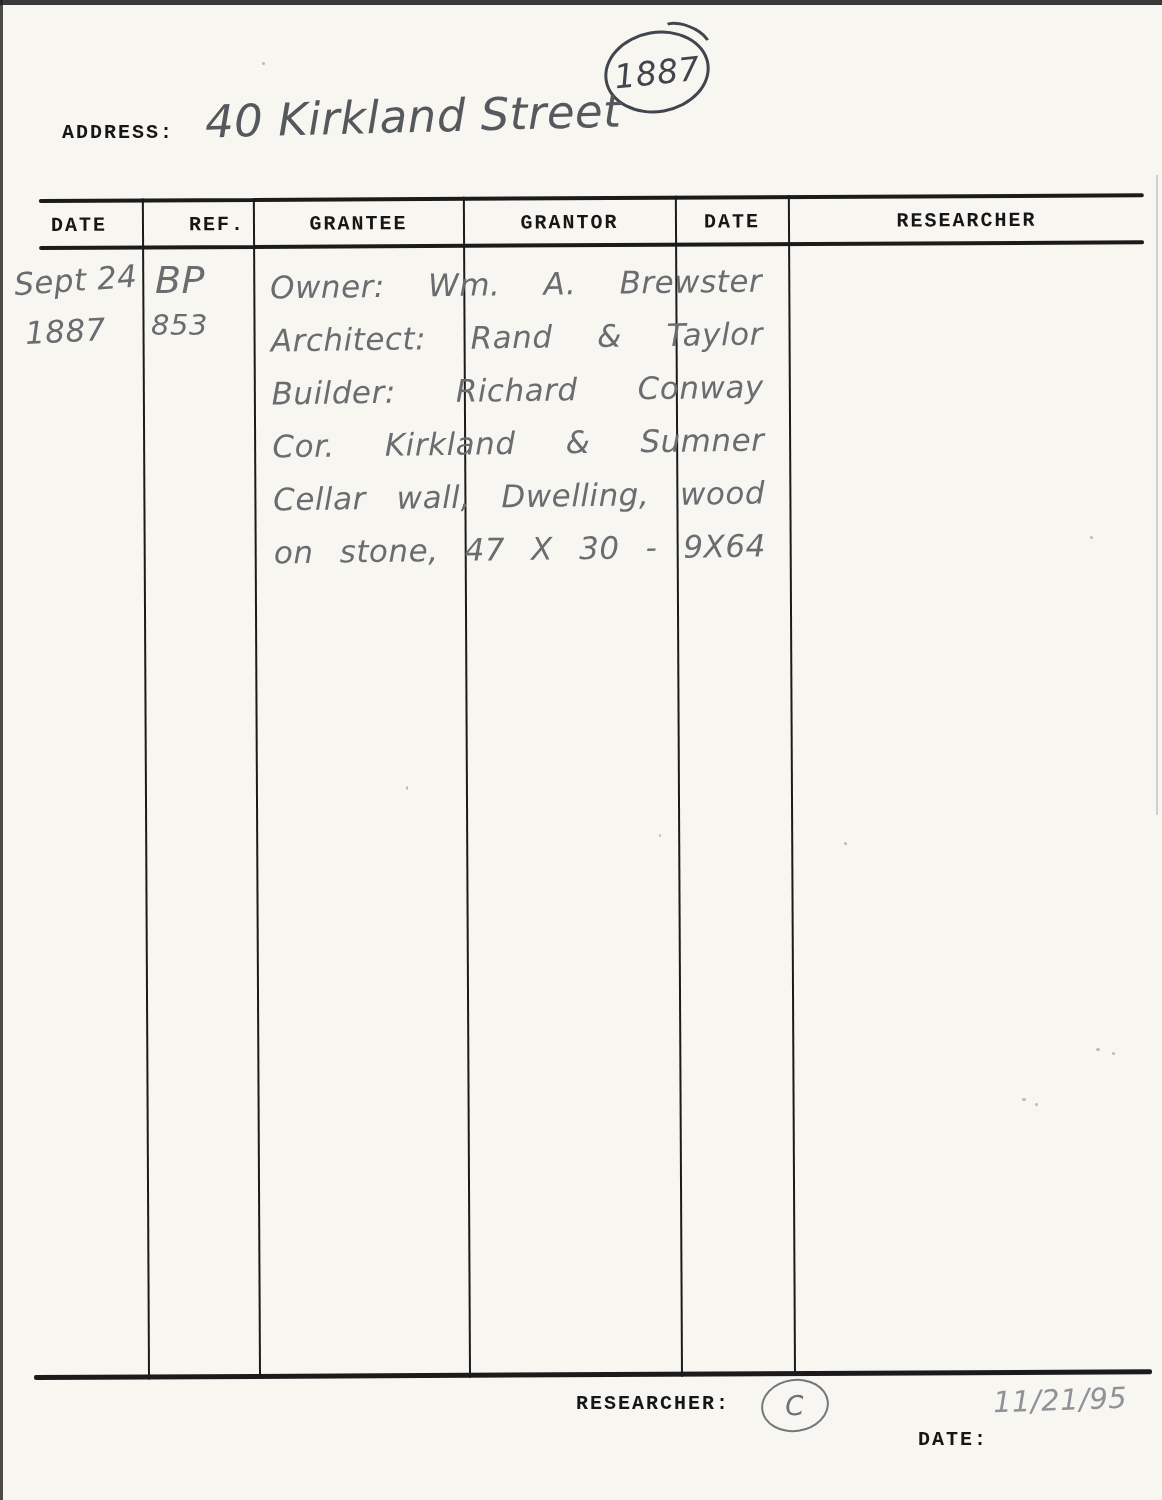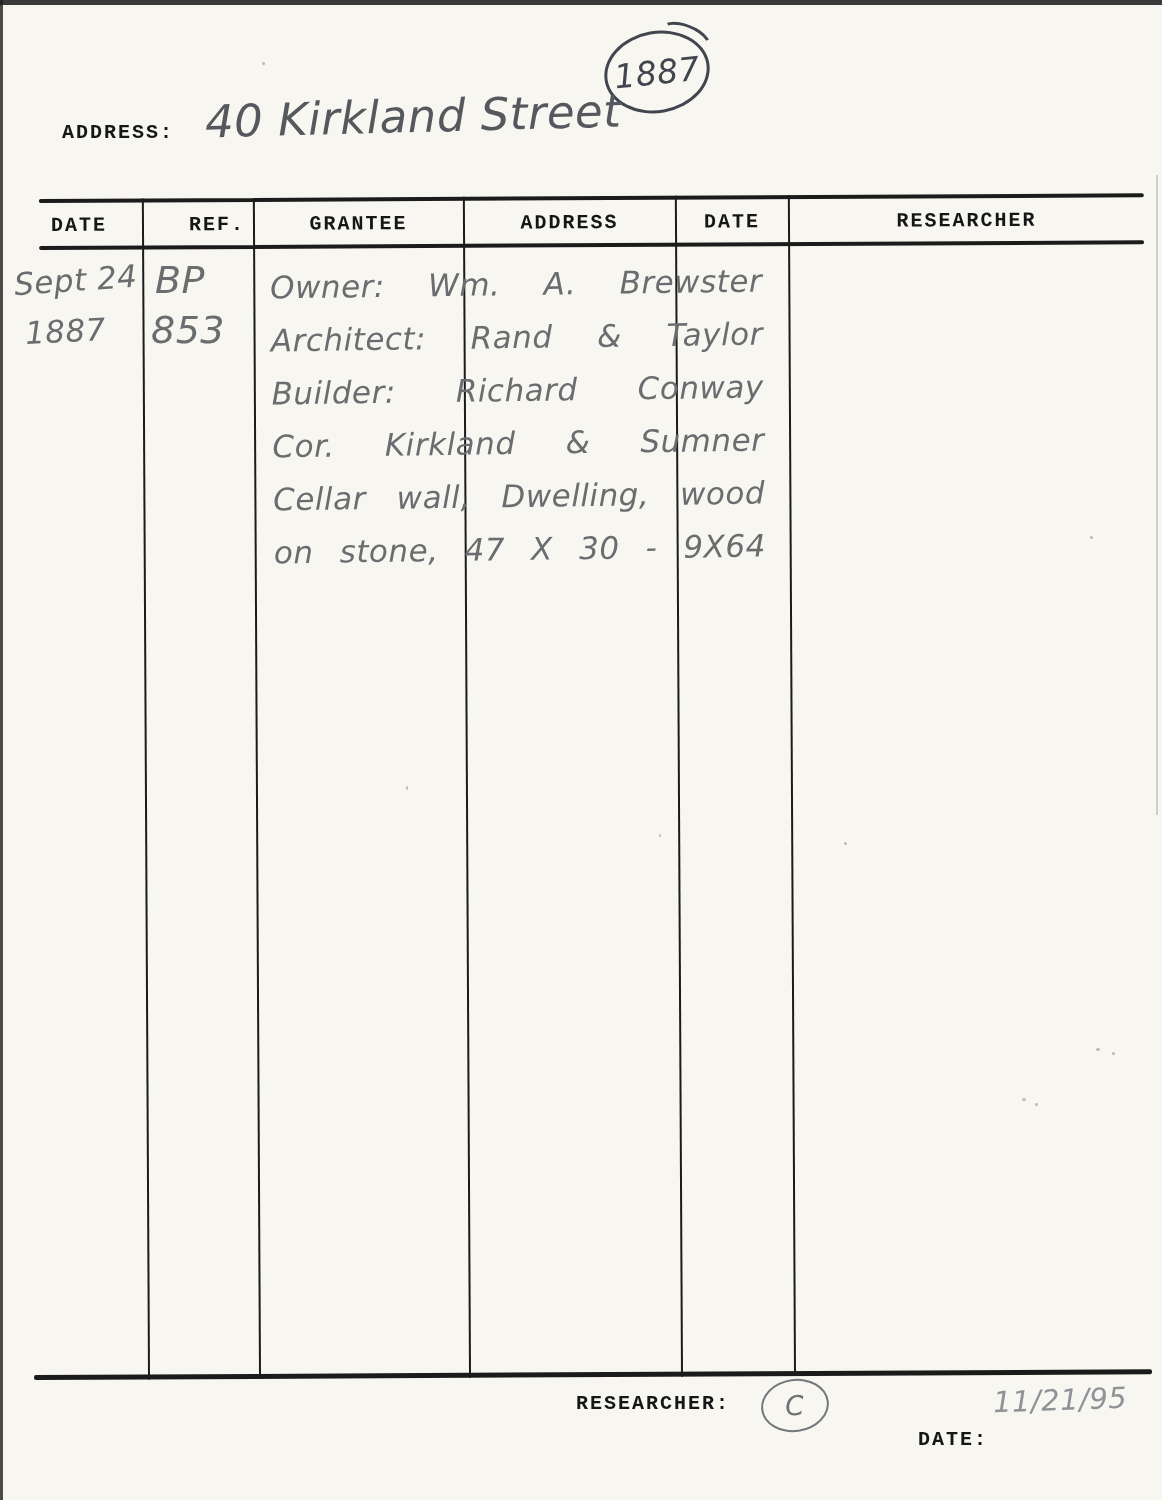--- a/index.html
+++ b/index.html
@@ -64,21 +64,21 @@
   }
   .header-cell {
     position:absolute; top:209px; height:32px;
     display:flex; align-items:center; justify-content:center;
   }
 
   
   .entry-date-1 { position:absolute; left:14px;  top:262px; font-size:31px; transform:rotate(-4deg); }
   .entry-date-2 { position:absolute; left:25px;  top:313px; font-size:31px; transform:rotate(-3deg); }
   .entry-ref-1  { position:absolute; left:155px; top:258px; font-size:38px; }
-  .entry-ref-2  { position:absolute; left:151px; top:308px; font-size:38px; }
+  .entry-ref-2  { position:absolute; left:151px; top:308px; font-size:29px; }
   .notes {
     position:absolute; left:272px; top:258px; width:492px;
     transform:rotate(-0.8deg);
   }
   .note-line {
     font-family:"DejaVu Sans","Liberation Sans",sans-serif;
     font-style:italic; color:#6a6d70; letter-spacing:.5px;
     font-size:31px; line-height:53px; height:53px;
     text-align:justify; text-align-last:justify;
   }
@@ -131,21 +131,21 @@
     <div class="typed header-cell" style="left:33px;width:104px;">
         <span>DATE</span>
       </div>
     <div class="typed header-cell" style="left:150px;width:110px;padding-left:18px;">
         <span>REF.</span>
       </div>
     <div class="typed header-cell" style="left:260px;width:209px;">
         <span>GRANTEE</span>
       </div>
     <div class="typed header-cell" style="left:470px;width:211px;">
-        <span>ADDRESS</span>
+        <span>GRANTOR</span>
       </div>
     <div class="typed header-cell" style="left:682px;width:112px;">
         <span>DATE</span>
       </div>
     <div class="typed header-cell" style="left:795px;width:355px;">
         <span>RESEARCHER</span>
       </div>
   </div>
 
   <div class="hand entry-date-1">Sept 24</div>

